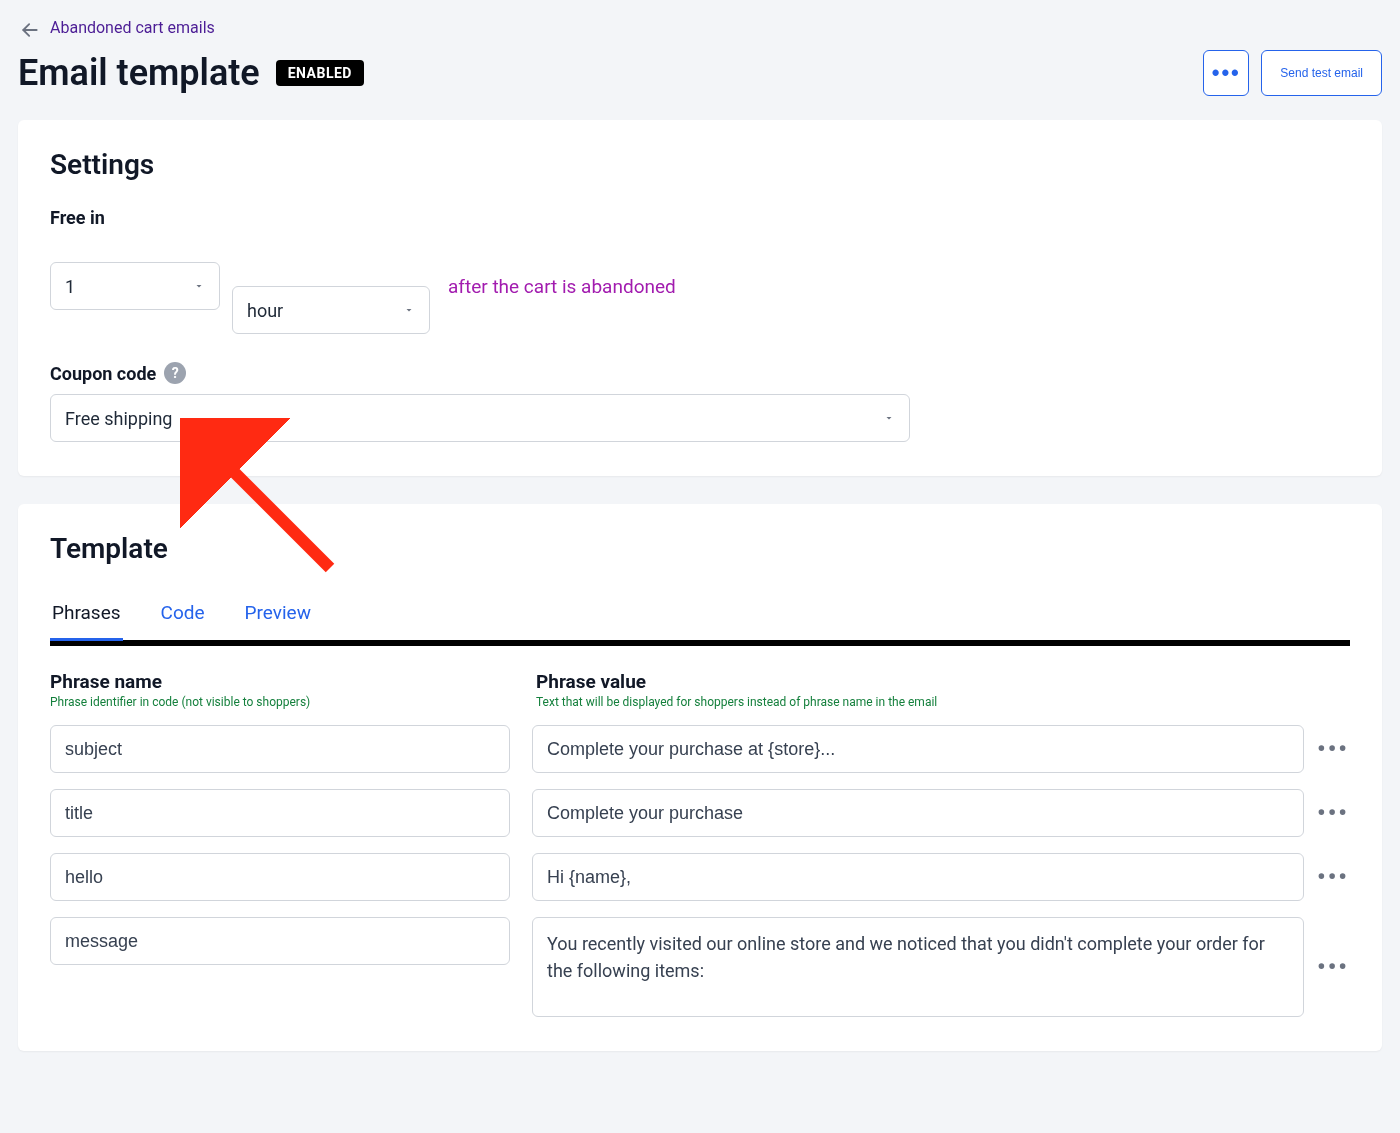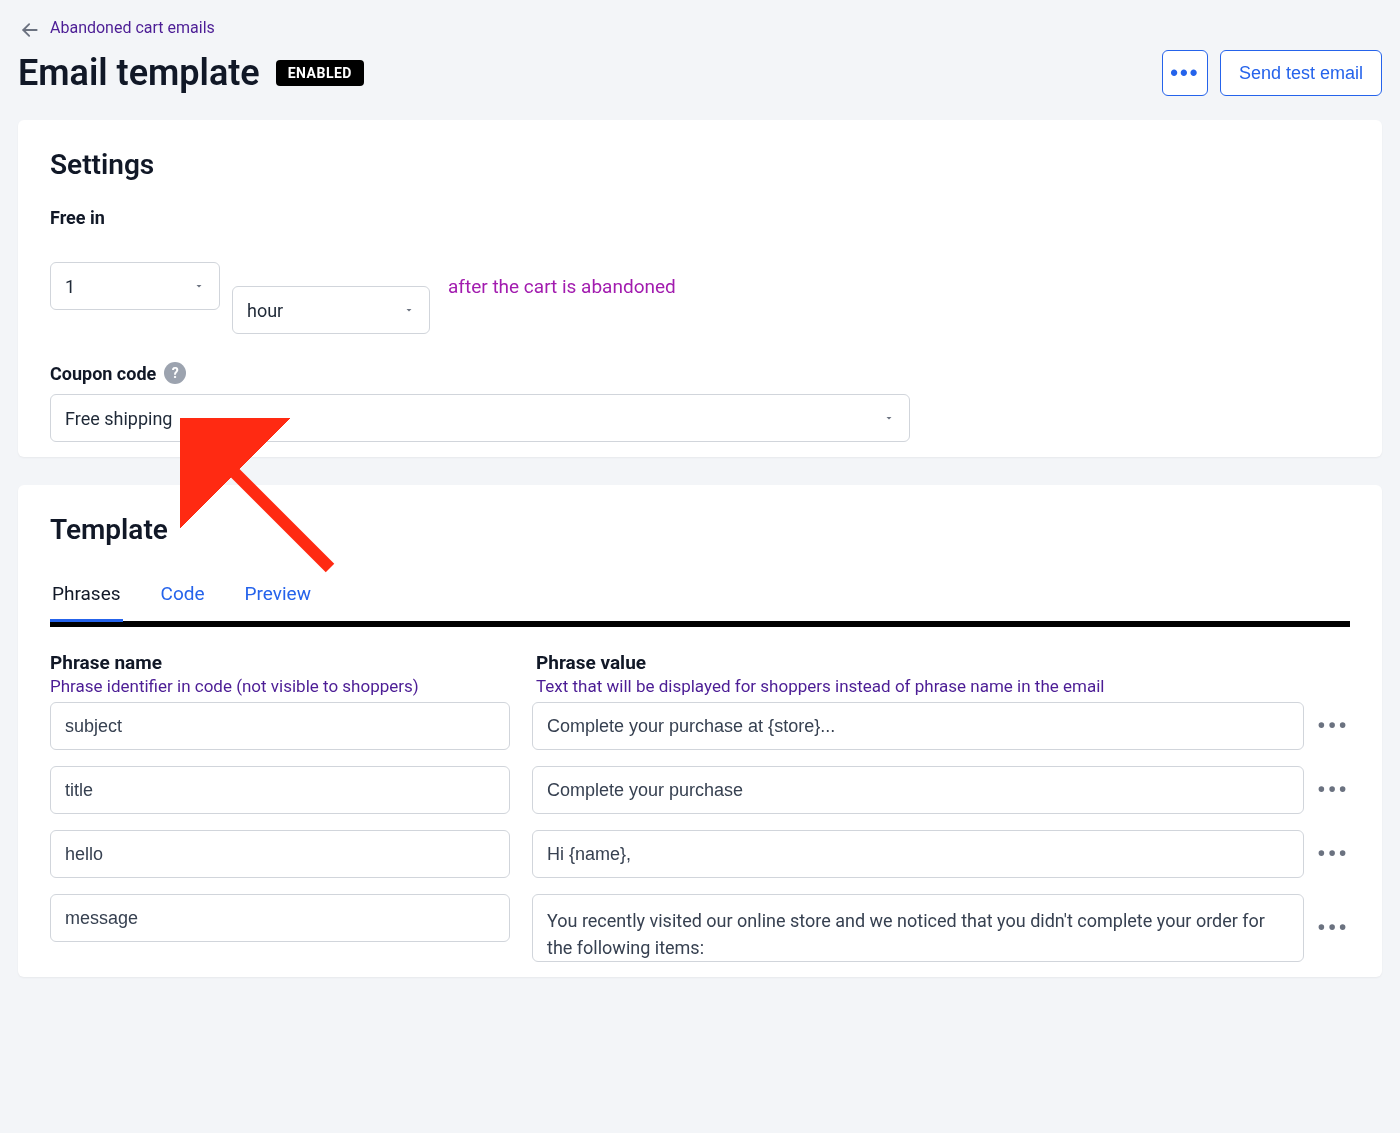--- a/index.html
+++ b/index.html
@@ -11,44 +11,44 @@
     width: 1400px;
   }
   .page { padding: 18px 18px 40px 18px; }
   .breadcrumb { display: flex; align-items: flex-start; gap: 8px; color: #4c1d95; margin-bottom: 8px; }
   .back-icon { display:inline-flex; align-items:center; justify-content:center; width:24px; height:24px; color:#6b7280; }
   .title-row { display:flex; align-items:center; justify-content:space-between; margin: 8px 0 24px 0; }
   .title-left { display:flex; align-items:center; gap:16px; }
   h1 { font-size: 36px; font-weight:600; color:#111827; }
   .badge { background:#000000; color:#fff; font-size:14px; font-weight:700; letter-spacing:0.5px; padding:5px 12px; border-radius:4px; }
   .title-right { display:flex; gap:12px; }
-  .btn-outline { border:1.5px solid #2563eb; color:#2563eb; background:#fff; padding:10px 18px; border-radius:6px; font-size:18px; cursor:pointer; height:46px; display:inline-flex; align-items:center; justify-content:center; }
+  .btn-outline { border:1.5px solid #2563eb; color:#2563eb; background:#fff; padding:10px 18px; border-radius:6px; font-size:12px; cursor:pointer; height:46px; display:inline-flex; align-items:center; justify-content:center; }
   .btn-icon { width:46px; padding:0; font-size:22px; letter-spacing:2px; font-weight:700; }
-  .card { background:#fff; border-radius:6px; box-shadow:0 1px 2px rgba(0,0,0,0.05); padding:28px 32px 15px 32px; margin-bottom:28px; }
+  .card { background:#fff; border-radius:6px; box-shadow:0 1px 2px rgba(0,0,0,0.05); padding:28px 32px 34px 32px; margin-bottom:28px; }
   h2 { font-size:28px; font-weight:600; color:#111827; margin-bottom:26px; }
   .field-label { font-weight:700; font-size:18px; color:#111827; display:flex; align-items:center; gap:8px; margin-bottom:10px; }
   .help-icon { display:inline-flex; align-items:center; justify-content:center; width:22px; height:22px; border-radius:50%; background:#9ca3af; color:#fff; font-size:14px; font-weight:700; }
   .row { display:flex; align-items:center; gap:12px; }
   .select { position:relative; border:1px solid #d1d5db; border-radius:6px; background:#fff; height:48px; display:flex; align-items:center; padding:0 40px 0 14px; font-size:18px; cursor:pointer; }
   .select.small1 { width:170px; }
   .select.small2 { width:198px;margin-top:48px; }
   .select.wide { width:860px; }
   .caret { position:absolute; right:14px; top:50%; transform:translateY(-50%); color:#6b7280; display:inline-flex; }
   .after-text { font-size:19px; color:#a21caf; margin-left:6px; }
   .settings-group2 { margin-top:28px; }
   .tabs { display:flex; gap:36px; border-bottom:6px solid #000000; margin-bottom:24px; }
   .tab { padding:10px 2px 14px 2px; font-size:19px; cursor:pointer; color:#2563eb; }
   .tab.active { color:#111827; border-bottom:3px solid #2563eb; margin-bottom:-1px; }
   .cols { display:flex; gap:26px; align-items:flex-start; }
   .col-left { width:460px; flex-shrink:0; }
   .col-right { flex:1; }
   .col-head { font-weight:700; font-size:19px; color:#111827; }
-  .col-sub { color:#4c1d95; font-size:17px; margin-top:2px; margin-bottom:6px; }
+  .col-sub { color:#15803d; font-size:12px; margin-top:2px; margin-bottom:16px; }
   .inp { width:100%; border:1px solid #d1d5db; border-radius:6px; height:48px; padding:0 14px; font-size:18px; color:#374151; background:#fff; }
-  .inp.tall { height:68px; padding-top:12px; line-height:1.5; display:flex; align-items:flex-start; }
+  .inp.tall { height:100px; padding-top:12px; line-height:1.5; display:flex; align-items:flex-start; }
   .phrase-rows { display:flex; flex-direction:column; gap:16px; }
   .phrase-row { display:flex; align-items:flex-start; gap:22px; }
   .phrase-row .col-left .inp { }
   .phrase-row .right-wrap { flex:1; display:flex; align-items:center; gap:12px; }
   .dots-btn { width:34px; height:34px; display:inline-flex; align-items:center; justify-content:center; color:#6b7280; font-size:24px; letter-spacing:2px; font-weight:700; cursor:pointer; flex-shrink:0; }
   
   .arrow-annot { position:absolute; pointer-events:none; }
   .page-wrap { position:relative; }
 </style>
 </head>

